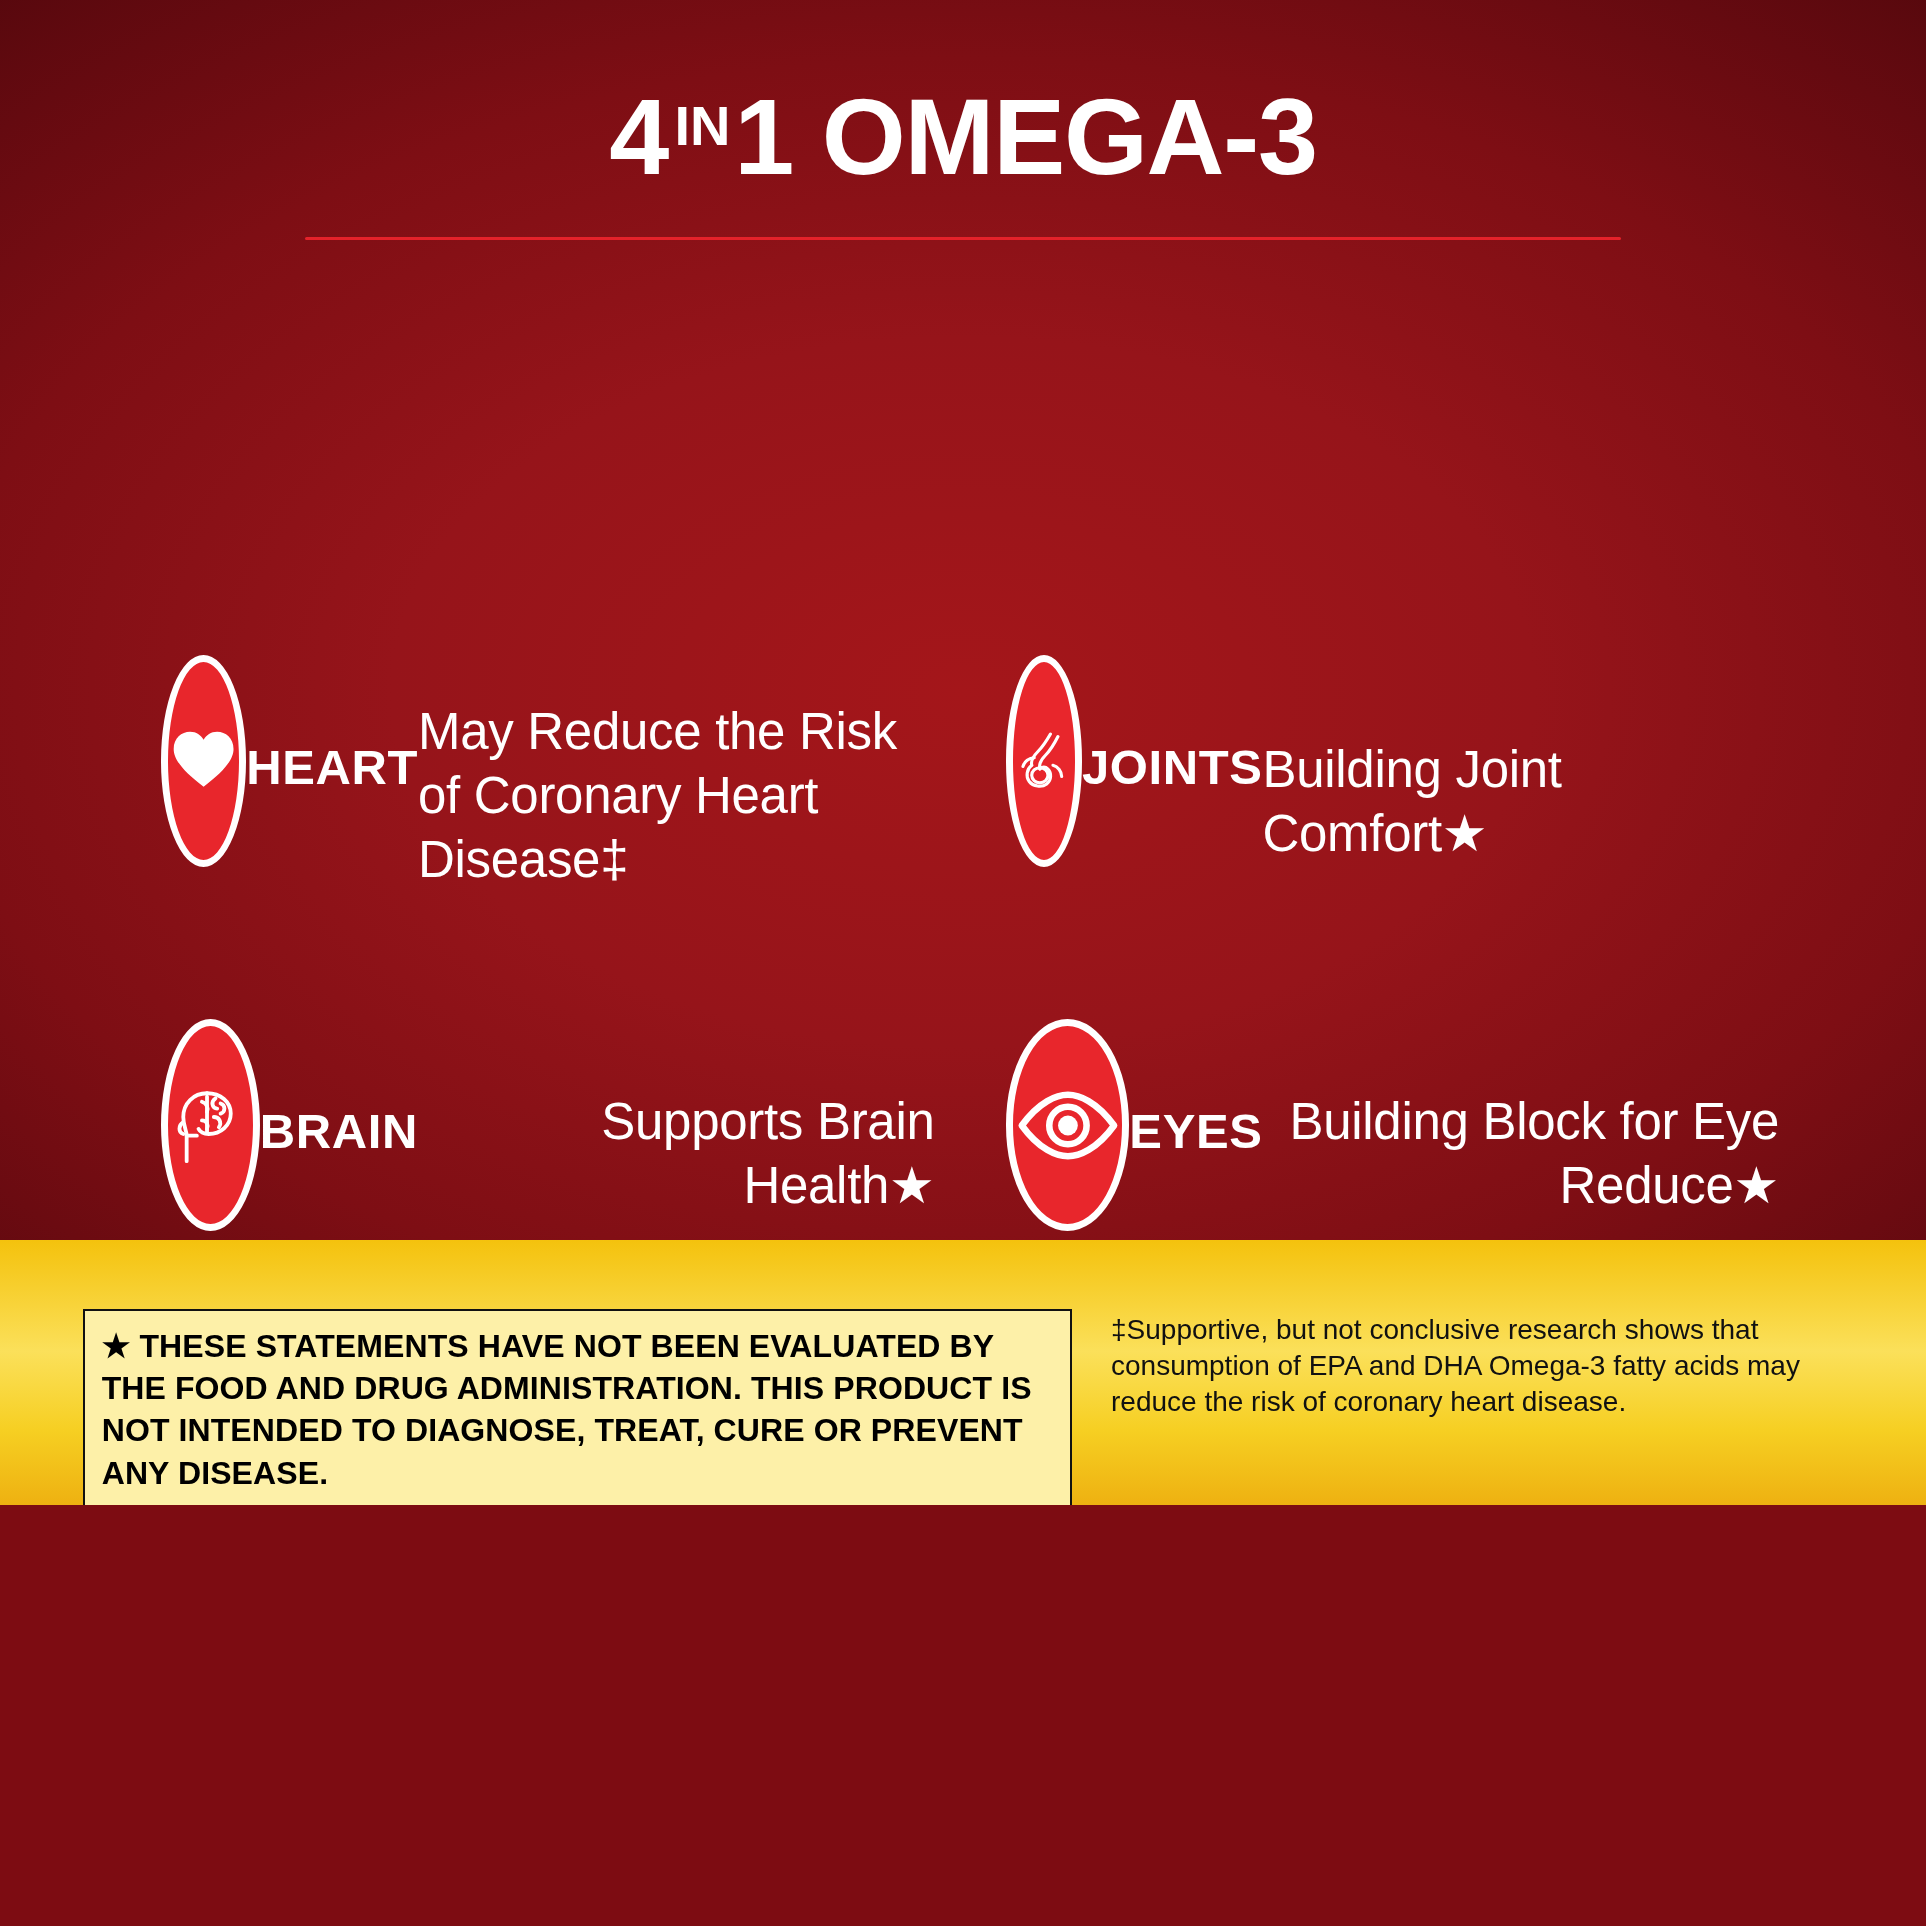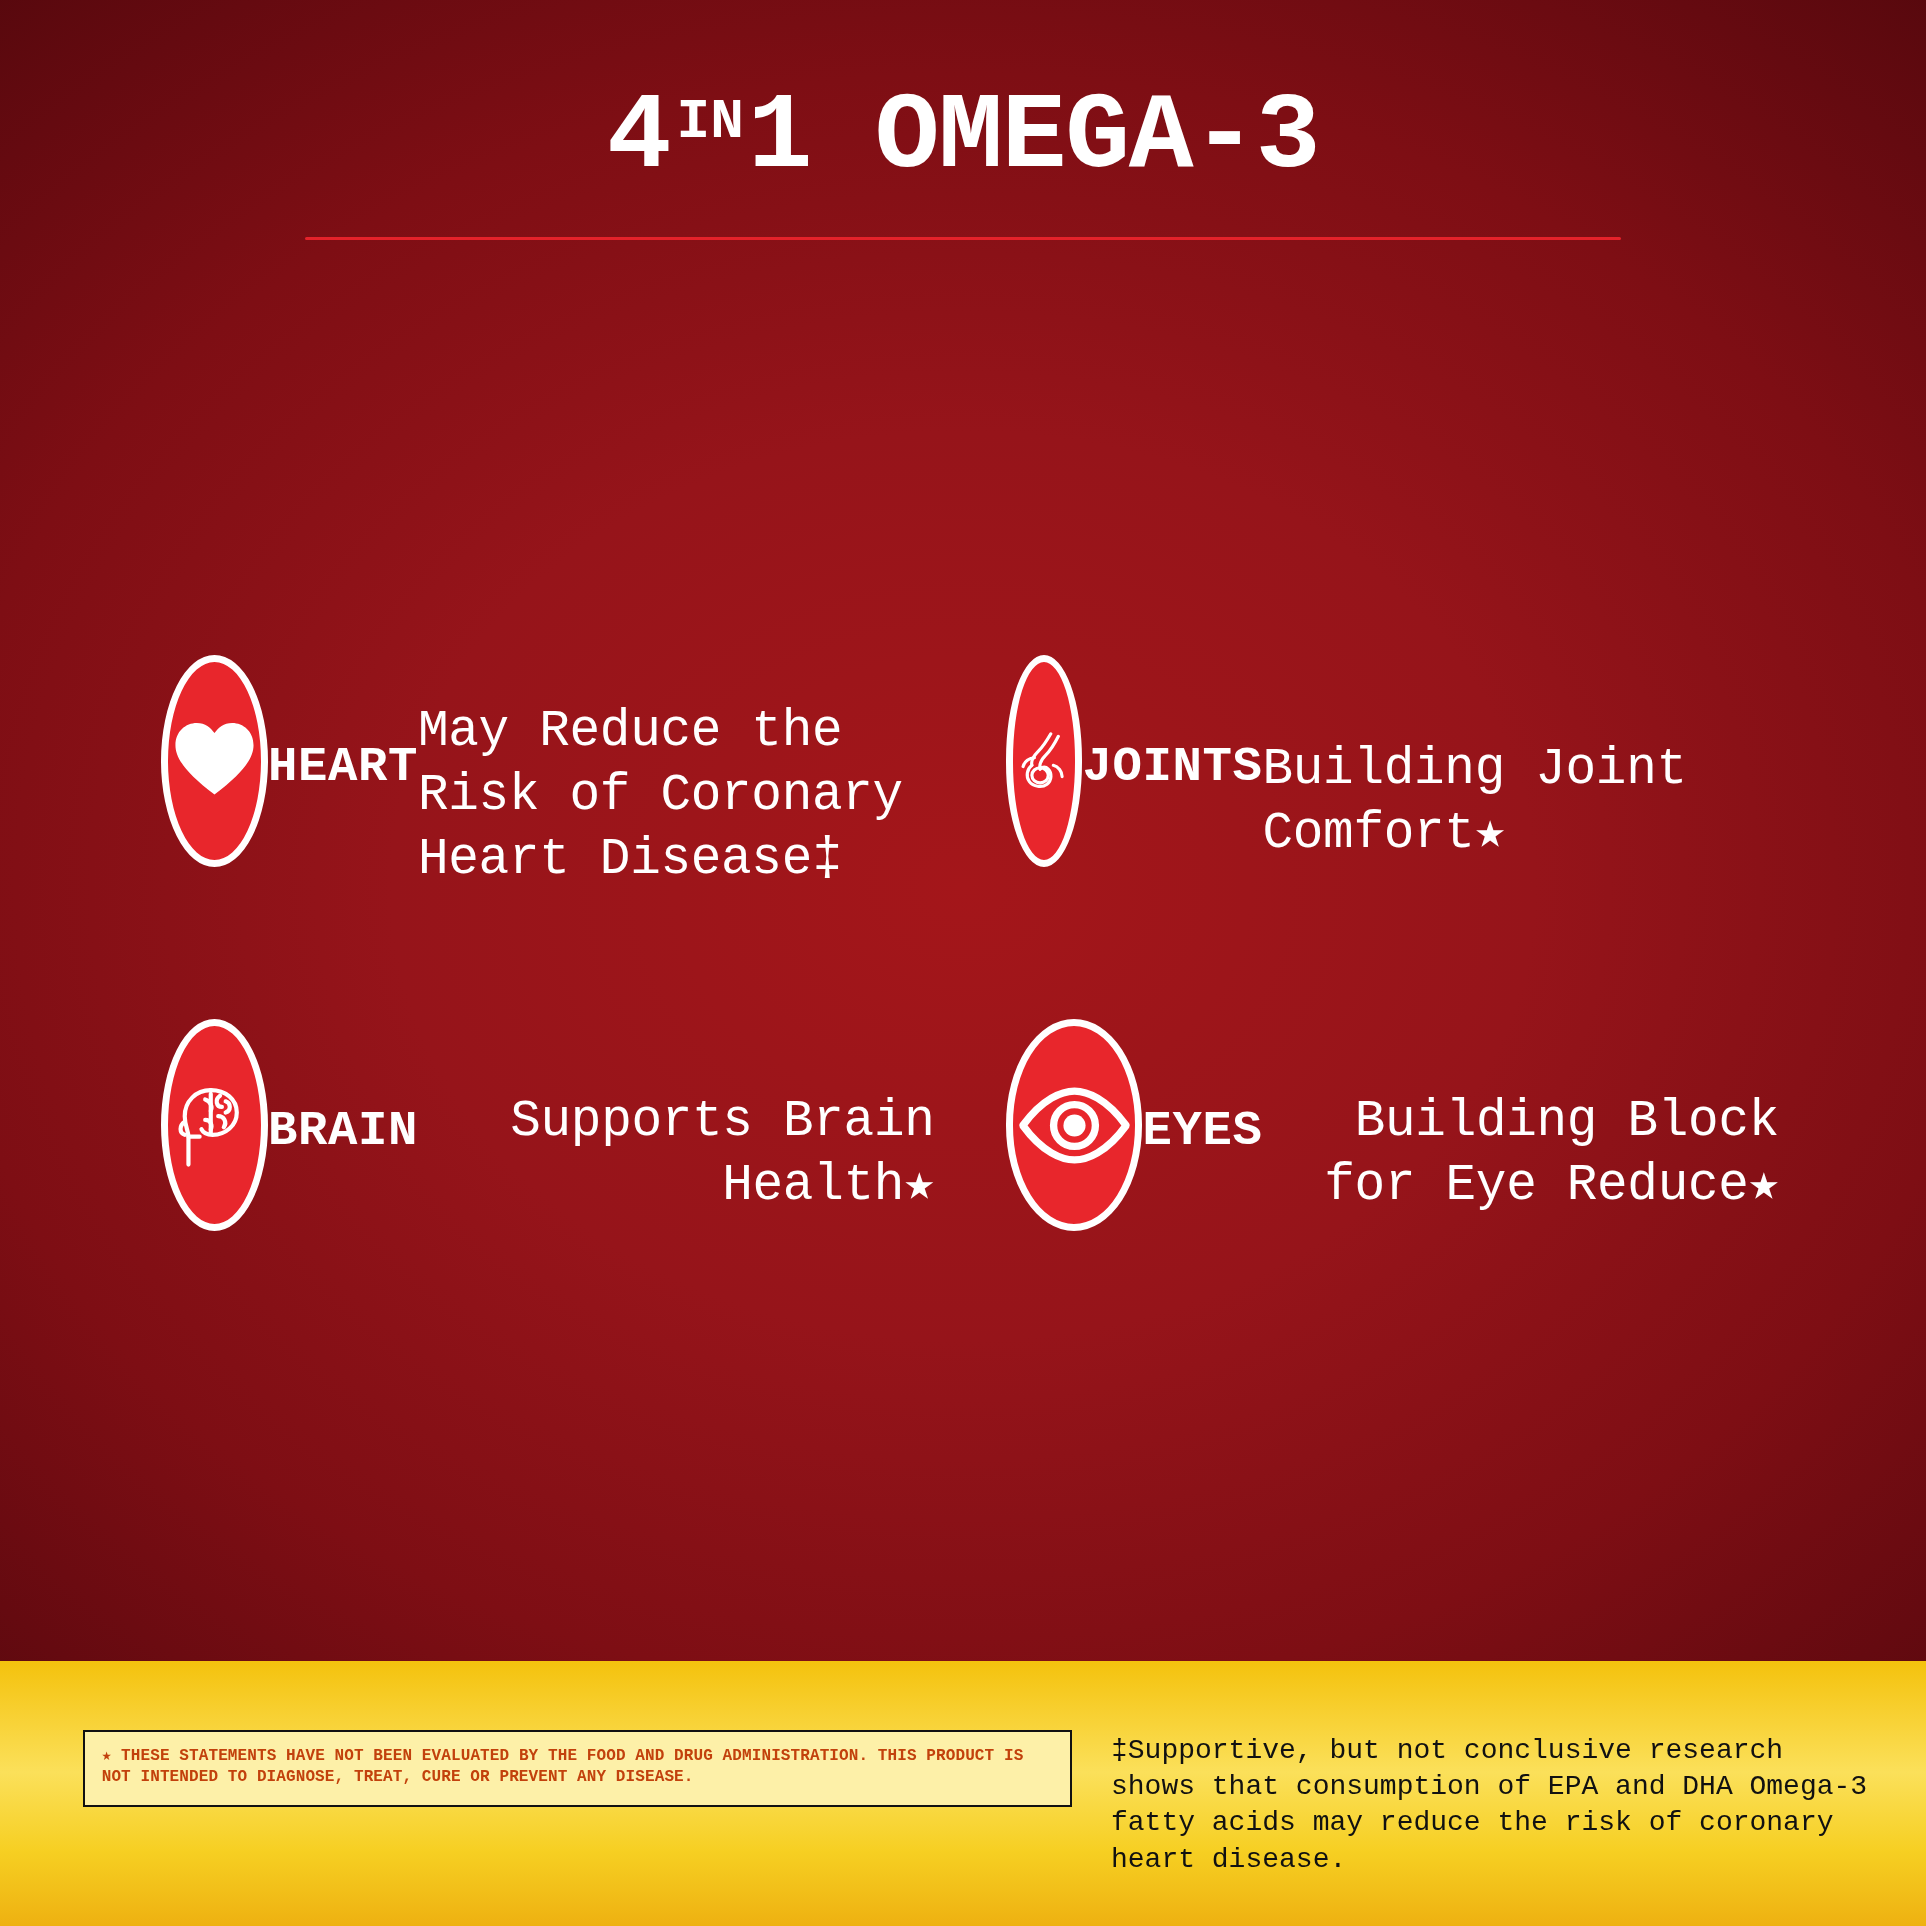--- a/index.html
+++ b/index.html
@@ -9,26 +9,25 @@
   body {
     width: 1926px;
     height: 1926px;
     font-family: "Liberation Sans", sans-serif;
     background: #7d0c12;
     overflow: hidden;
   }
   .poster {
     position: relative;
     width: 1926px;
-    height: 1926px;
+    height: 1505px;
     background:
       radial-gradient(ellipse 78% 62% at 50% 46%, #a4161a 0%, #96141a 38%, #7e0e14 68%, #650a10 88%, #56080d 100%);
     box-sizing: border-box;
     overflow: hidden;
-    font-family: Liberation Mono, monospace;
   }
 
   
   .header {
     padding-top: 83px;
     text-align: center;
   }
   .title {
     color: #ffffff;
     font-weight: 800;
@@ -133,23 +132,23 @@
   }
   .disclaimer-box {
     margin-left: 83px;
     width: 989px;
     border: 2.6px solid #111111;
     background: #fdf0a8;
     box-sizing: border-box;
     padding: 14px 16.7px 16.7px 16.7px;
   }
   .disclaimer-text {
-    color: #c2410c;
+    color: #000000;
     font-weight: 700;
-    font-size: 16px;
+    font-size: 32px;
     line-height: 1.32;
     letter-spacing: 0.1px;
   }
   .claim {
     margin-left: 39px;
     width: 758px;
     color: #111111;
     font-size: 28px;
     line-height: 1.3;
     padding-top: 2.6px;

